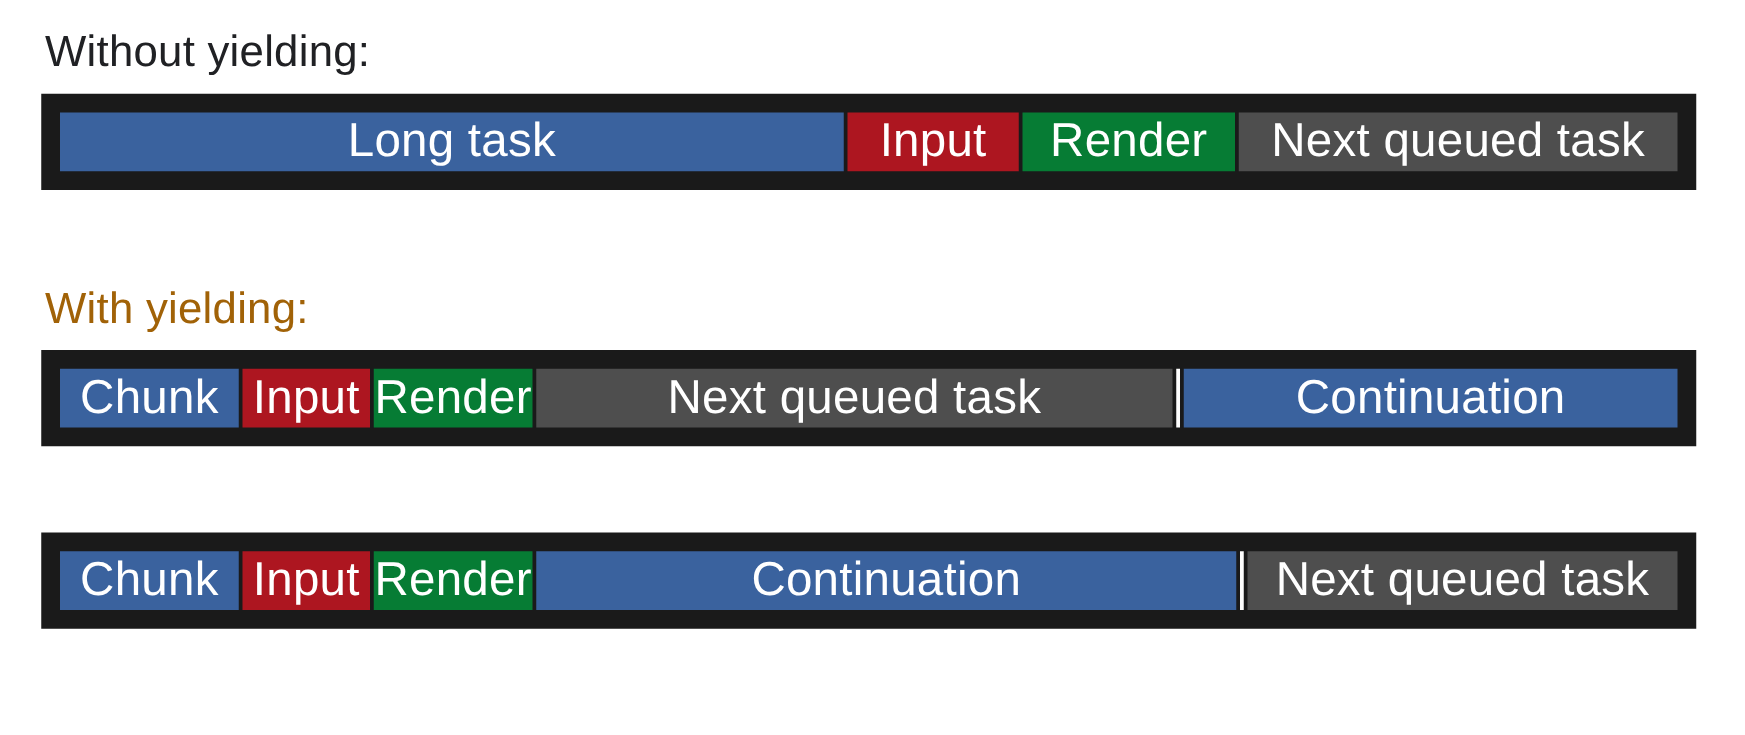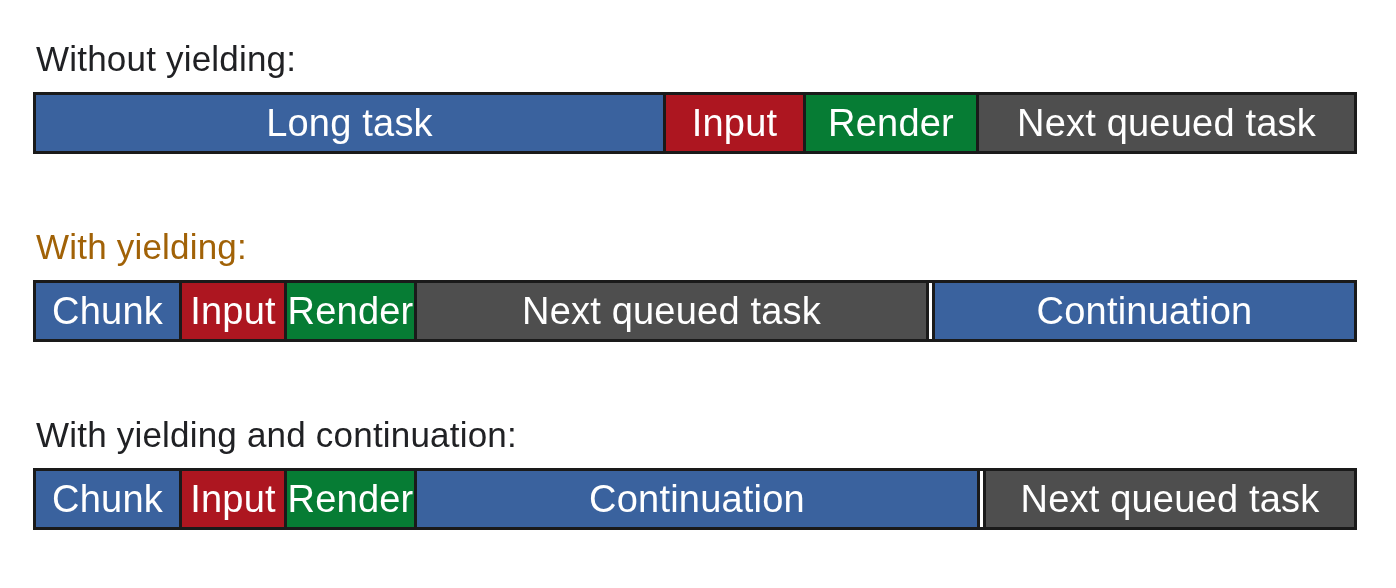--- a/index.html
+++ b/index.html
@@ -5,39 +5,39 @@
   html, body { margin: 0; padding: 0; }
   .canvas {
     position: relative;
     width: 1396px;
     height: 588px;
     background: #ffffff;
     font-family: "Liberation Sans", sans-serif;
     overflow: hidden;
   }
   .row { position: absolute; left: 33px; width: 1324px; }
-  #row-0 { top: 38px; }
+  #row-0 { top: 21px; }
   #row-1 { top: 226px; }
   #row-2 { top: 414px; }
   .heading {
     margin-left: 3px;
     font-size: 35px;
     line-height: 42px;
     font-weight: 400;
     letter-spacing: 0.2px;
     color: #202124;
     white-space: nowrap;
   }
   .bar {
     margin-top: 12px;
-    height: 62px;
+    height: 77px;
     box-sizing: border-box;
     display: flex;
     gap: 3px;
-    padding: 3px;
+    padding: 15px;
     background: #1a1a1a;
     justify-content: flex-end;
   }
   .segment {
     display: flex;
     align-items: center;
     justify-content: center;
     color: #ffffff;
     font-size: 38px;
     letter-spacing: 0.2px;
@@ -83,21 +83,20 @@
         <div class="segment" style="background: rgb(78, 78, 78); flex: 0 0 509px; color: rgb(255, 255, 255);">
           <span>Next queued task</span>
         </div>
         <div class="gap" style="flex: 0 0 3px; background: rgb(255, 255, 255);"></div>
         <div class="segment" style="background: rgb(58, 98, 158); flex: 1 1 auto; color: rgb(255, 255, 255);">
           <span>Continuation</span>
         </div>
       </div>
   </section>
   <section class="row" id="row-2">
-    <div class="heading" style="color: rgb(32, 33, 36);">With yielding and continuation:</div>
     <div class="bar" style="background: rgb(26, 26, 26);">
         <div class="segment" style="background: rgb(58, 98, 158); flex: 0 0 143px; color: rgb(255, 255, 255);">
           <span>Chunk</span>
         </div>
         <div class="segment" style="background: rgb(173, 22, 32); flex: 0 0 102px; color: rgb(255, 255, 255);">
           <span>Input</span>
         </div>
         <div class="segment" style="background: rgb(6, 124, 52); flex: 0 0 127px; color: rgb(255, 255, 255);">
           <span>Render</span>
         </div>

